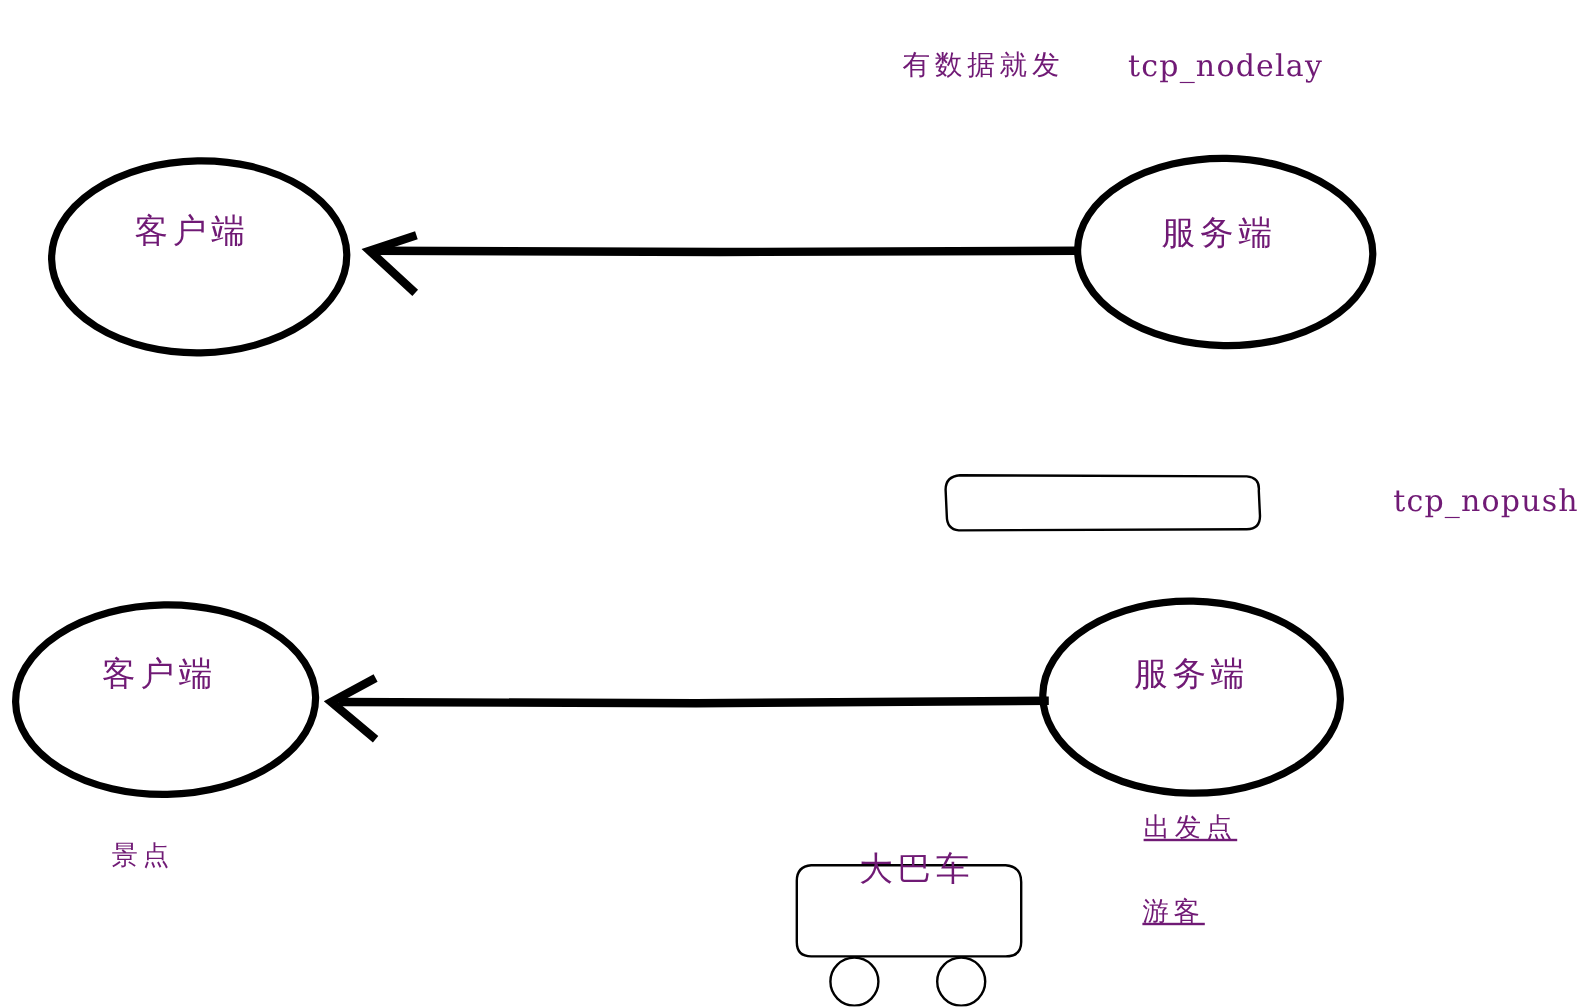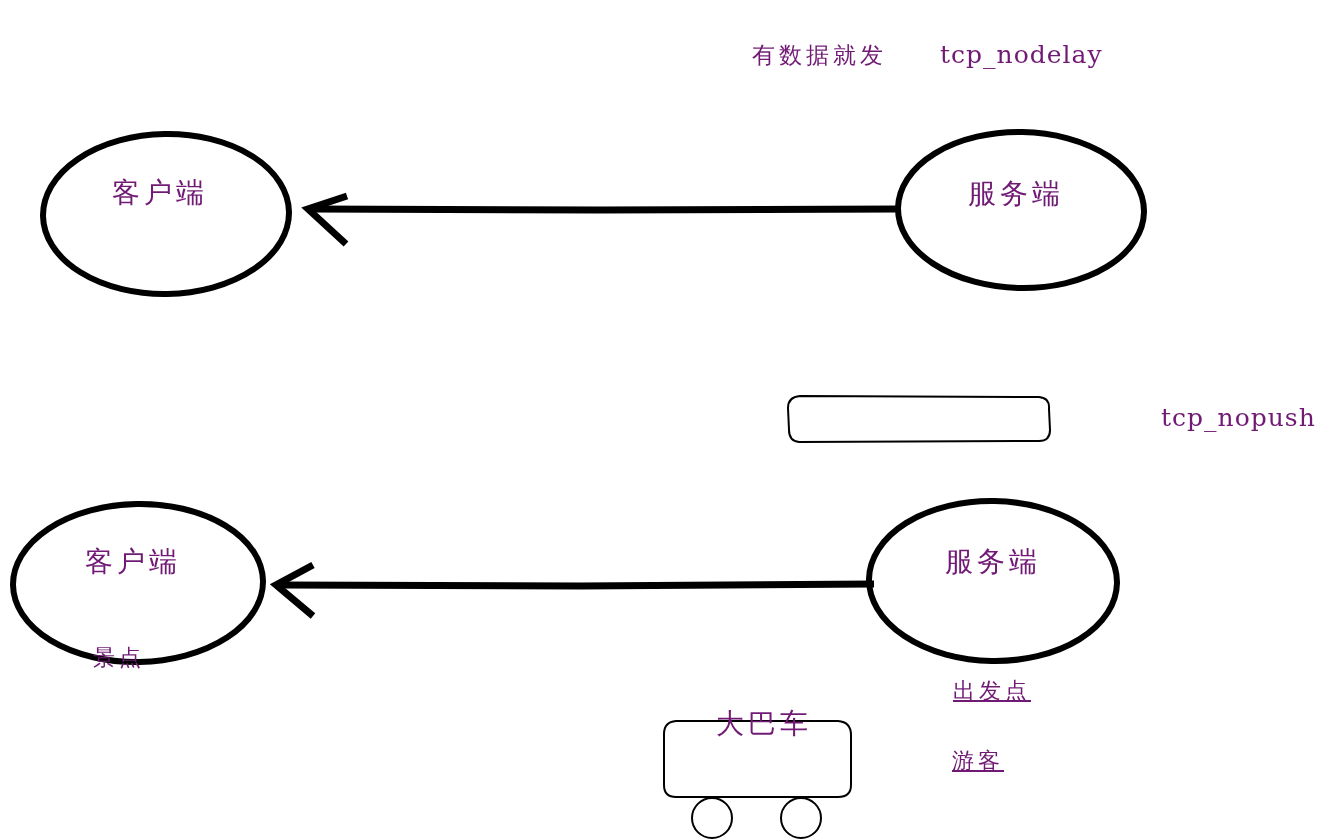--- a/index.html
+++ b/index.html
@@ -91,21 +91,21 @@
 
   <div class="lbl cjk node-text" style="left:968px; top:180px;">服务端</div>
 
 
   <div class="lbl mono-ascii opt-text" style="left:1114px; top:405px;margin-left:47px;">tcp_nopush</div>
 
   <div class="lbl cjk node-text" style="left:85px; top:548px;">客户端</div>
 
   <div class="lbl cjk node-text" style="left:945px; top:548px;">服务端</div>
 
-  <div class="lbl cjk small-text" style="left:93px; top:647px;">景点</div>
+  <div class="lbl cjk small-text" style="left:93px; top:703px;">景点</div>
 
   <div class="lbl cjk small-text" style="left:953px; top:680px;text-decoration:underline;">出发点</div>
 
   <div class="lbl cjk node-text" style="left:716px; top:710px;">大巴车</div>
 
   <div class="lbl cjk small-text" style="left:952px; top:750px;text-decoration:underline;">游客</div>
 
 </div>
 
 </body></html>

